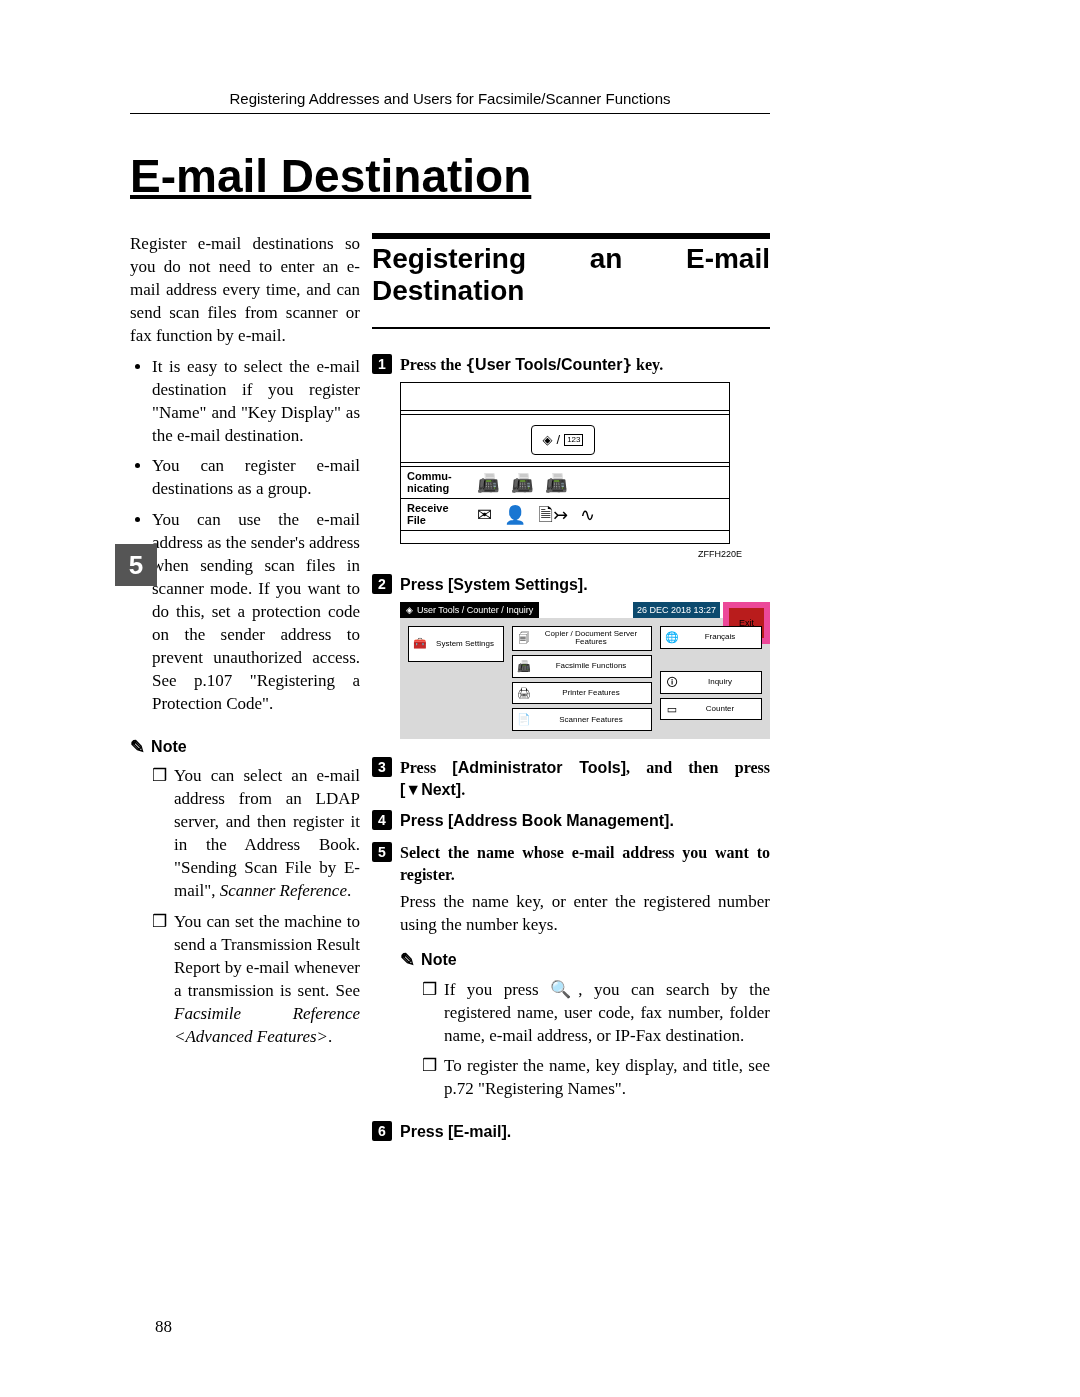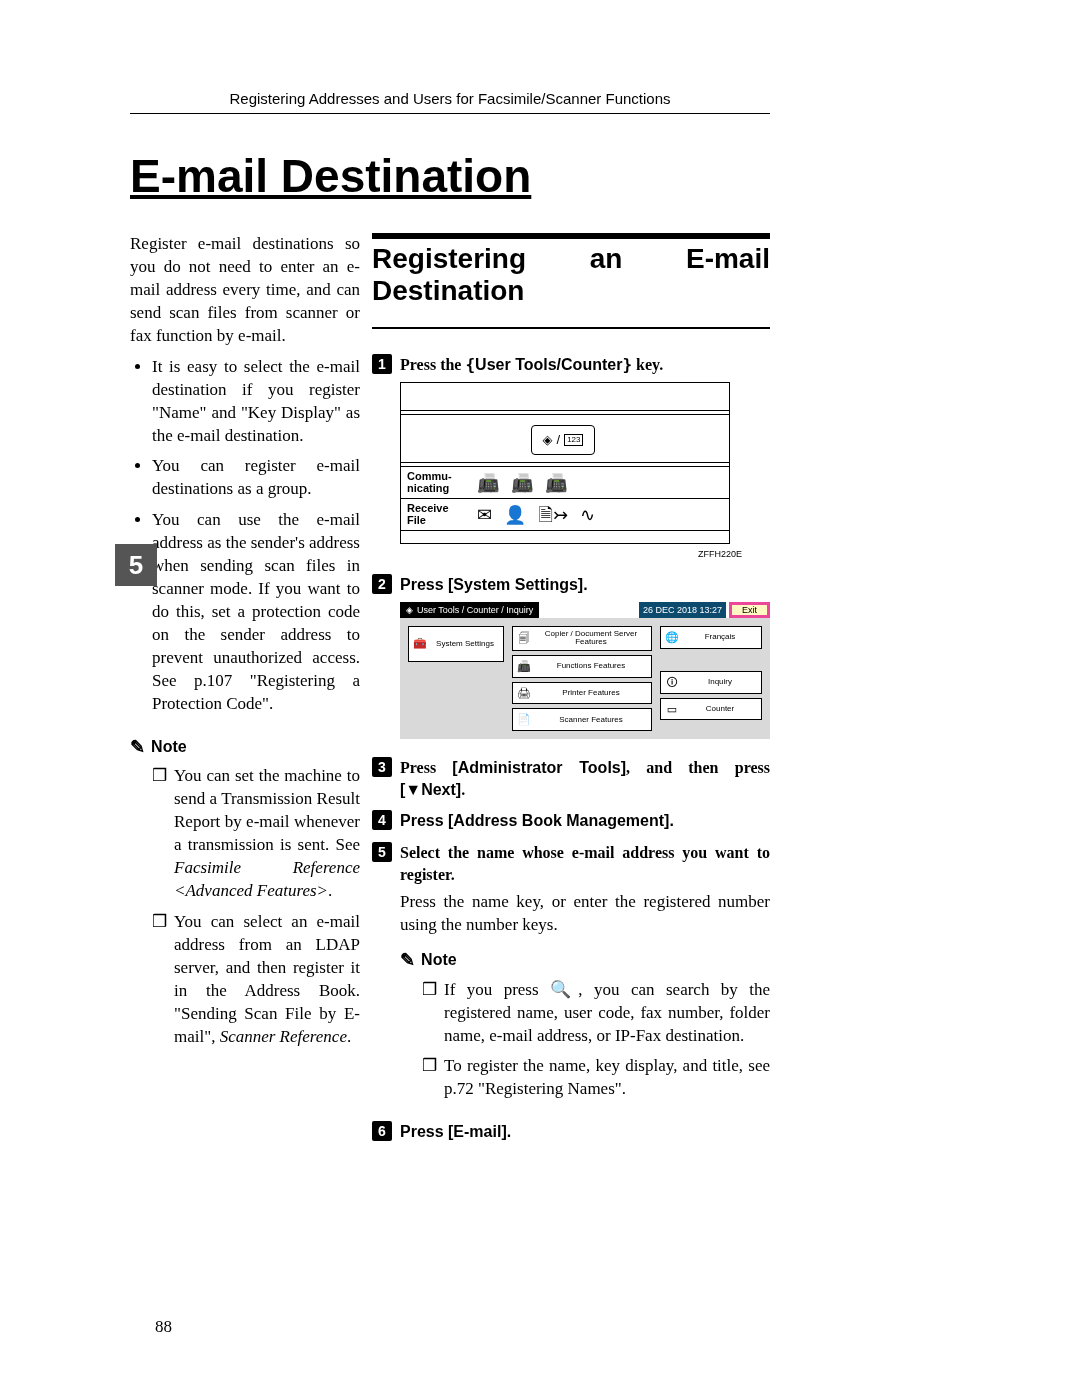--- a/index.html
+++ b/index.html
@@ -223,21 +223,21 @@
   }
   .fig2-top-right {
     display: flex;
     align-items: stretch;
     gap: 3px;
   }
   .fig2-date {
     background: #0c4a6e; color: #fff; padding: 2px 4px; display: flex; align-items: center;
   }
   .fig2-exit {
-    background: #fef9c3; color: #000; padding: 4px 10px; display: flex; align-items: center; border: 3px solid #ec4899;
+    background: #b91c1c; color: #000; padding: 15px 10px; display: flex; align-items: center; border: 6px solid #ec4899;
   }
   .fig2-body {
     background: #d9d9d9;
     padding: 8px;
     display: flex;
     gap: 8px;
   }
   .fig2-left {
     width: 96px;
   }
@@ -286,24 +286,24 @@
         <li>You can register e-mail destinations as a group.</li>
         <li>You can use the e-mail address as the sender's address when sending scan files in scanner mode. If you want to do this, set a protection code on the sender address to prevent unauthorized access. See p.107 "Registering a Protection Code".</li>
       </ul>
 
       <div class="note-head">
         <span class="pencil">✎</span>
         <span>Note</span>
       </div>
       <ul class="box-list">
         <li>
-          <span>You can set the machine to send a Transmission Result Report by e-mail whenever a transmission is sent. See </span><span class="italic">Facsimile Reference &lt;Advanced Features&gt;</span><span>.</span>
+          <span>You can select an e-mail address from an LDAP server, and then register it in the Address Book. "Sending Scan File by E-mail", </span><span class="italic">Scanner Reference</span><span>.</span>
         </li>
         <li>
-          <span>You can select an e-mail address from an LDAP server, and then register it in the Address Book. "Sending Scan File by E-mail", </span><span class="italic">Scanner Reference</span><span>.</span>
+          <span>You can set the machine to send a Transmission Result Report by e-mail whenever a transmission is sent. See </span><span class="italic">Facsimile Reference &lt;Advanced Features&gt;</span><span>.</span>
         </li>
       </ul>
     </div>
 
     <div class="col">
       <h2 class="subheading">Registering an E-mail Destination</h2>
 
       <div class="step">
         <span class="step-num">1</span>
         <span class="mixed">
@@ -364,21 +364,21 @@
               <span class="txt">System Settings</span>
             </div>
           </div>
           <div class="fig2-mid">
             <div class="fig2-btn">
                 <span class="fig2-icon">🗐</span>
                 <span class="txt">Copier / Document Server Features</span>
               </div>
             <div class="fig2-btn">
                 <span class="fig2-icon">📠</span>
-                <span class="txt">Functions Features</span>
+                <span class="txt">Facsimile Functions</span>
               </div>
             <div class="fig2-btn">
                 <span class="fig2-icon">🖨</span>
                 <span class="txt">Printer Features</span>
               </div>
             <div class="fig2-btn">
                 <span class="fig2-icon">📄</span>
                 <span class="txt">Scanner Features</span>
               </div>
           </div>

